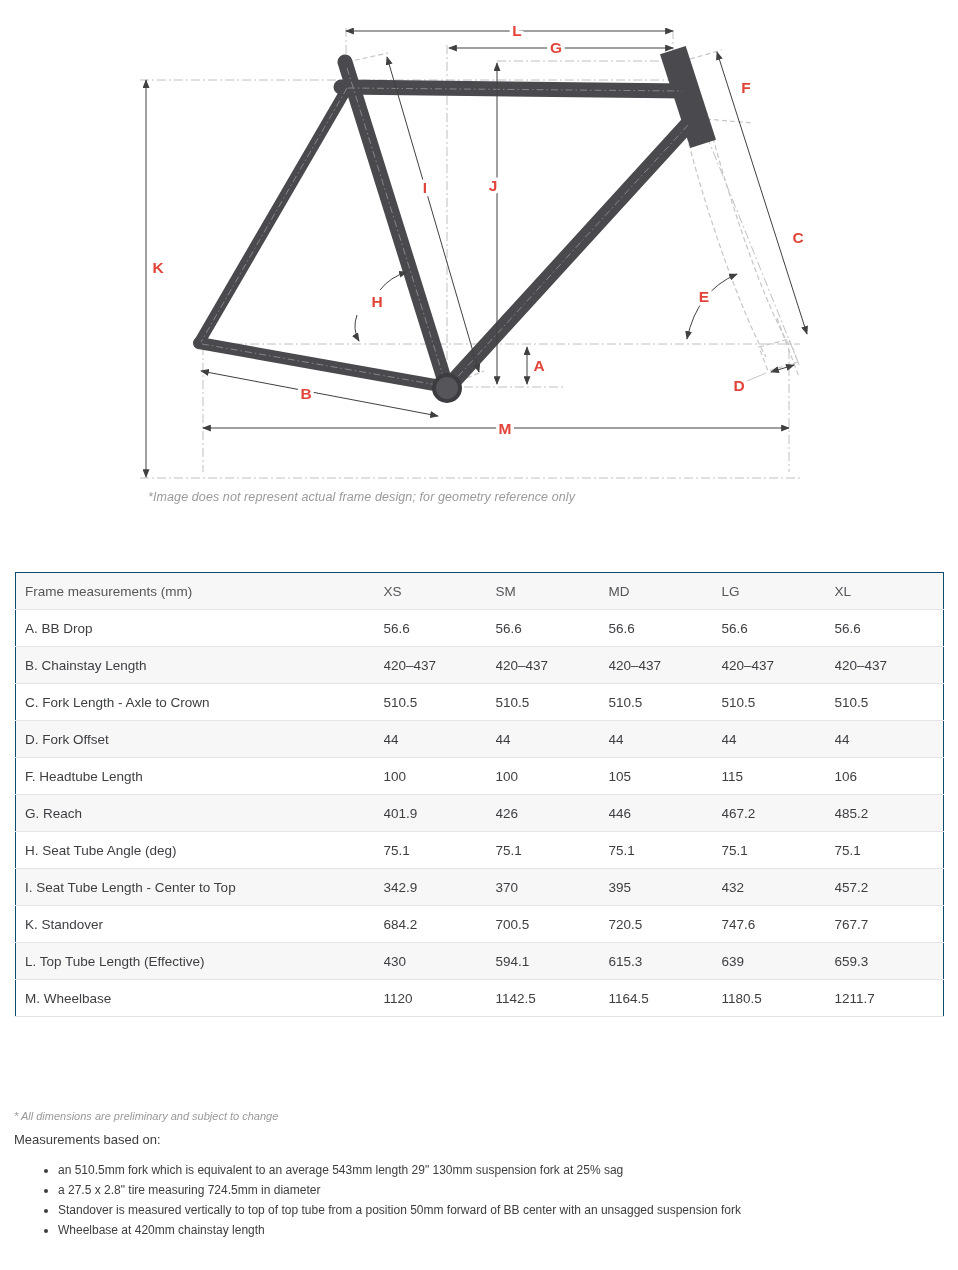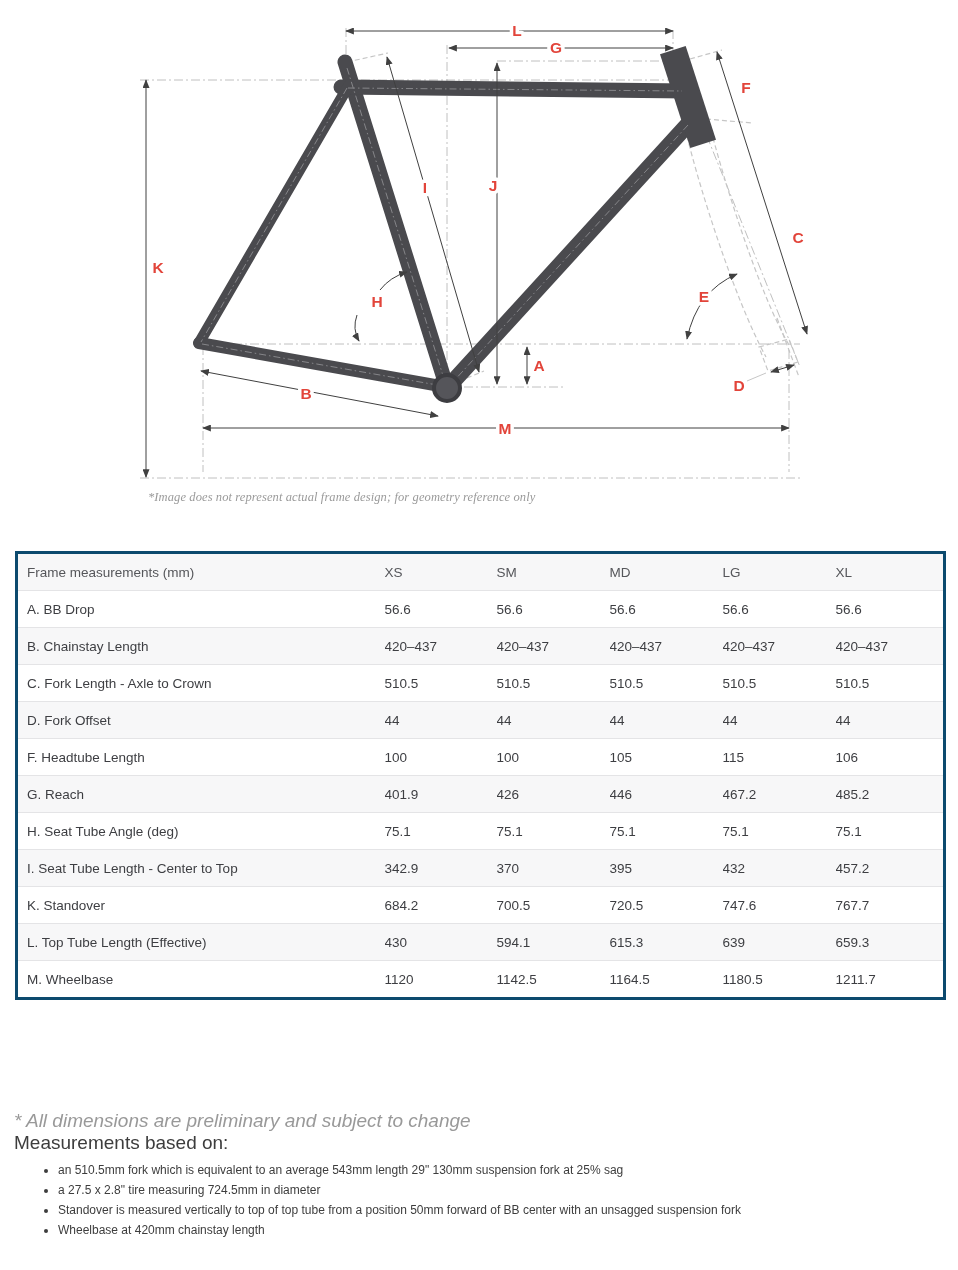--- a/index.html
+++ b/index.html
@@ -5,34 +5,34 @@
   html,body{margin:0;padding:0;background:#fff;}
   body{font-family:"Liberation Sans",sans-serif;-webkit-font-smoothing:antialiased;}
   .page{position:relative;width:958px;height:1270px;background:#fff;overflow:hidden;}
 
   
   .diagram-svg{position:absolute;top:0;left:0;}
   .dim-label{font-family:"Liberation Sans",sans-serif;font-size:15.5px;font-weight:600;
              fill:#e2443a;text-anchor:middle;paint-order:stroke;stroke:#ffffff;stroke-width:7px;
              stroke-linejoin:round;}
   .diagram-caption{position:absolute;left:148px;top:490px;font-size:12.5px;font-style:italic;
-             color:#9a9a9a;letter-spacing:.1px;font-family:Liberation Serif, serif;}
+             color:#9a9a9a;letter-spacing:.1px;}
 
   
-  .geo-table{position:absolute;left:15px;top:551px;width:928px;border-collapse:collapse;
-             font-size:13.5px;color:#3d3e42;table-layout:fixed;border:3px solid #0c4a6e;padding-left:48px;}
+  .geo-table{position:absolute;left:15px;top:572px;width:928px;border-collapse:collapse;
+             font-size:13.5px;color:#3d3e42;table-layout:fixed;border:1px solid #0c4a6e;padding-left:48px;}
   .geo-table th,.geo-table td{height:36px;padding:0;text-align:left;vertical-align:middle;
              font-weight:400;border-bottom:1px solid #e4e4e6;white-space:nowrap;overflow:hidden;}
   .geo-table th{background:#f7f7f8;color:#55565a;}
   .geo-table .lbl{padding-left:9px;}
   .geo-table tbody tr:nth-child(even){background:#f7f7f8;}
 
   
-  .prelim-note{position:absolute;left:14px;top:1110px;font-size:19px;font-style:italic;color:#999;}
-  .measure-intro{position:absolute;left:14px;top:1132px;font-size:19px;color:#3d3d3d;}
+  .prelim-note{position:absolute;left:14px;top:1110px;font-size:11px;font-style:italic;color:#999;}
+  .measure-intro{position:absolute;left:14px;top:1132px;font-size:13px;color:#3d3d3d;}
   .measure-list{position:absolute;left:14px;top:1160px;margin:0;padding-left:44px;
              font-size:12px;color:#3d3d3d;}
   .measure-list li{line-height:20px;}
 </style>
 </head>
 <body>
 
 <div class="page">
 
   <svg class="diagram-svg" width="958" height="520" viewBox="0 0 958 520">

